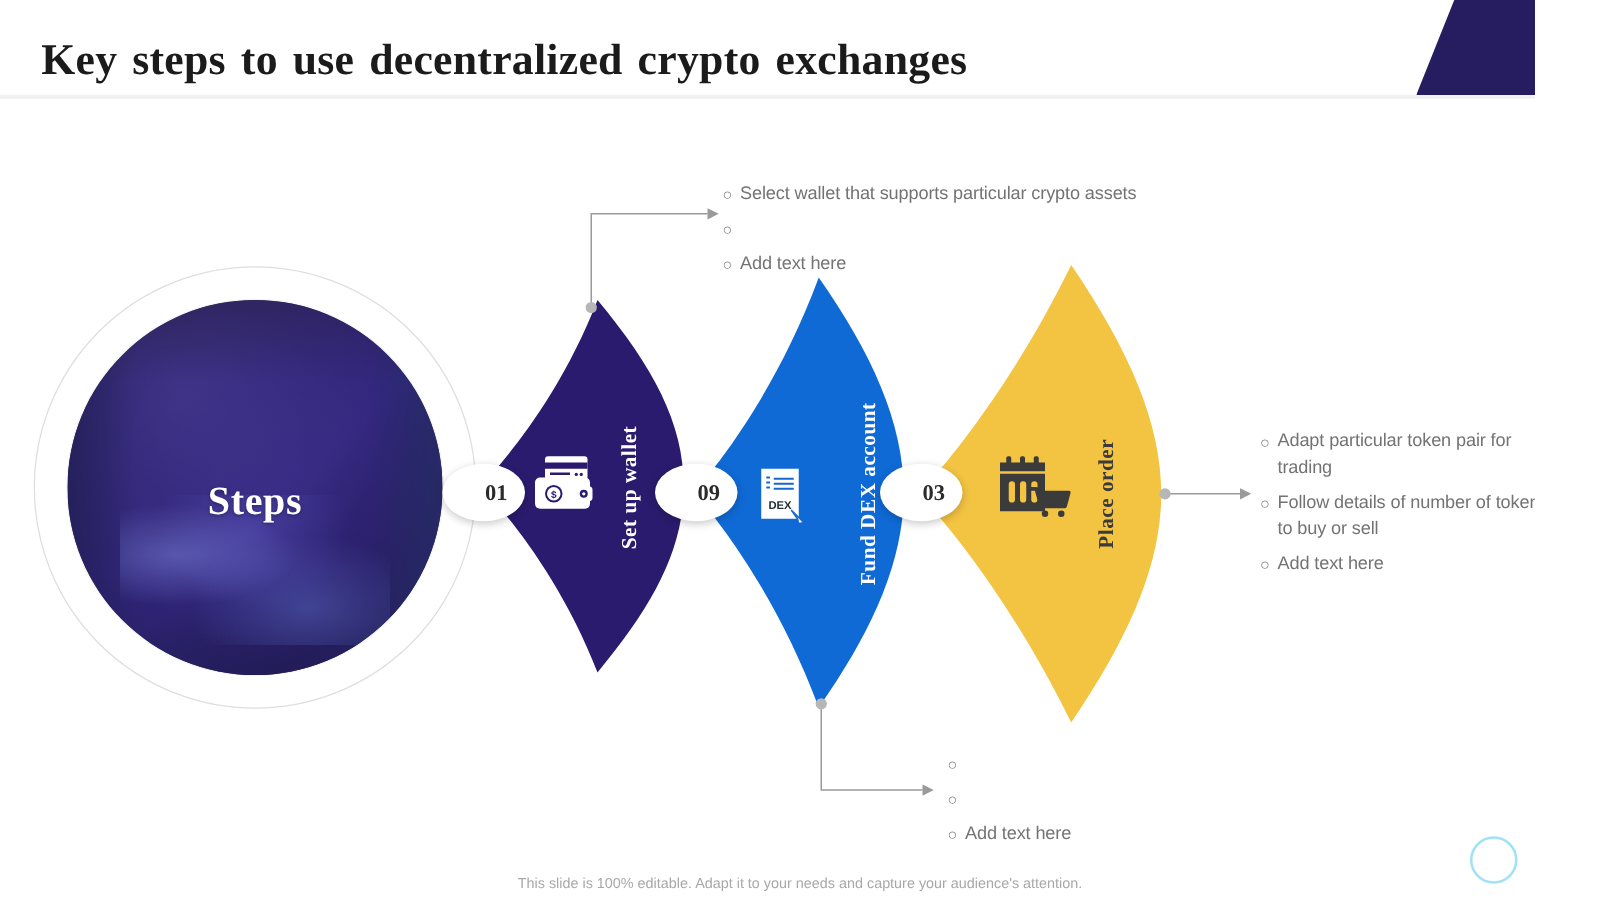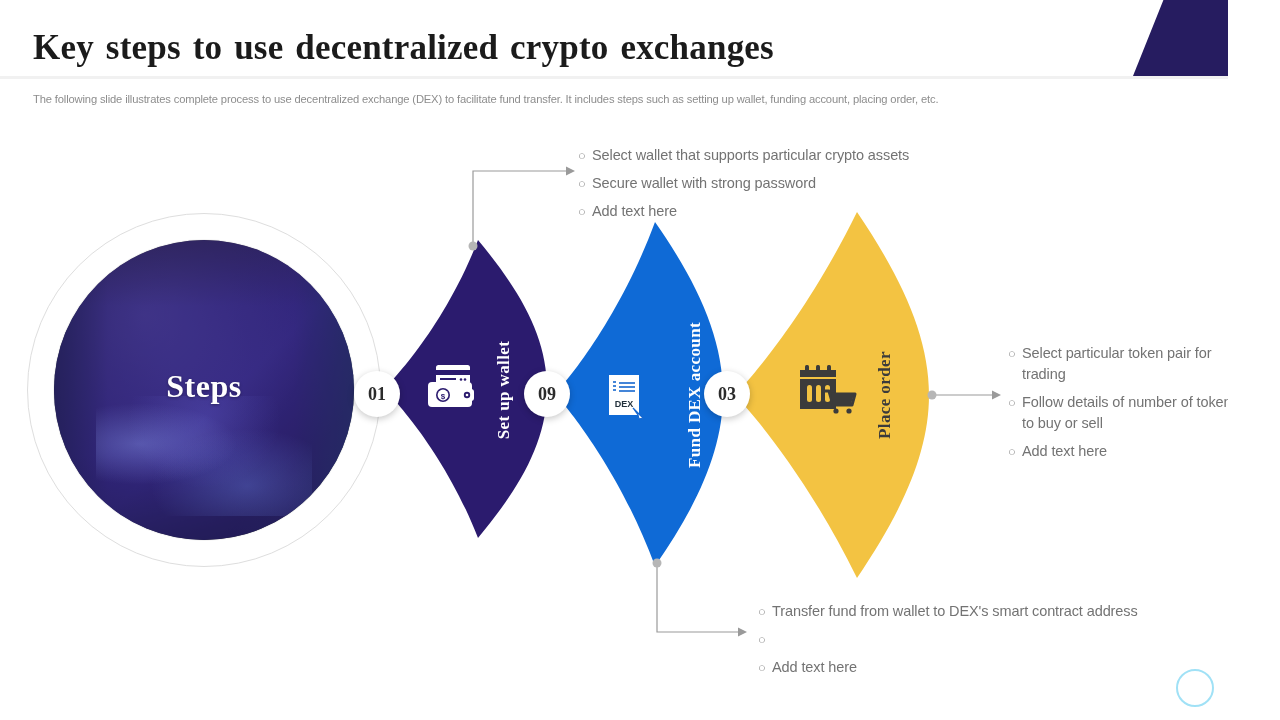--- a/index.html
+++ b/index.html
@@ -107,21 +107,21 @@
   }
   .circle-overlay {
     position: absolute;
     inset: 0;
     background: rgba(48, 35, 122, 0.55);
     border-radius: 50%;
   }
   .circle-label {
     position: absolute;
     left: 54px;
-    top: 236px;
+    top: 250px;
     width: 300px;
     height: 300px;
     display: flex;
     align-items: center;
     justify-content: center;
     font-family: "Liberation Serif", serif;
     font-weight: 700;
     font-size: 32px;
     color: #ffffff;
     letter-spacing: 0.5px;
@@ -153,20 +153,21 @@
     background: #ffffff;
     box-shadow: 0 2px 7px rgba(0,0,0,0.22);
     display: flex;
     align-items: center;
     justify-content: center;
     font-family: "Liberation Serif", serif;
     font-weight: 700;
     font-size: 18px;
     color: #2b2b2b;
     z-index: 6;
+    padding-left: 20px;
   }
 
   
   .bullets {
     position: absolute;
   }
   .bullet-row {
     display: flex;
     align-items: flex-start;
     margin-bottom: 7px;
@@ -211,21 +212,20 @@
   }
 </style>
 </head>
 <body>
 
 <div id="slide">
 
   <div class="corner-wedge"></div>
   <div class="title">Key steps to use decentralized crypto exchanges</div>
   <div class="header-rule"></div>
-  <div class="subtitle">The following slide illustrates complete process to use decentralized exchange (DEX) to facilitate fund transfer. It includes steps such as setting up wallet, funding account, placing order, etc.</div>
 
   <div class="circle-ring"></div>
   <div class="circle-img">
     <div class="circle-overlay"></div>
   </div>
   <div class="circle-label">Steps</div>
 
   <div class="petal" style="left:372px; top:238px;">
     <svg width="180" height="302" viewBox="0 0 180 302">
       <path d="M12 151 C 12 151, 70 95, 106 2 C 150 55, 175 100, 175 151 C 175 202, 150 247, 106 300 C 70 207, 12 151, 12 151 Z" fill="#2b1b6e"></path>
@@ -316,52 +316,51 @@
     <circle cx="6" cy="9" r="4.5" fill="#b6b6b6"></circle>
   </svg>
 
   <div class="bullets" style="left:578px; top:145px; width:410px;">
     <div class="bullet-row">
       <span class="bullet-mark">○</span>
       <span class="bullet-text">Select wallet that supports particular crypto assets</span>
     </div>
     <div class="bullet-row">
       <span class="bullet-mark">○</span>
-      <span class="bullet-text">Secure wallet with strong password</span>
     </div>
     <div class="bullet-row">
       <span class="bullet-mark">○</span>
       <span class="bullet-text">Add text here</span>
     </div>
   </div>
 
   <div class="bullets" style="left:1008px; top:343px; width:232px;">
     <div class="bullet-row">
       <span class="bullet-mark">○</span>
-      <span class="bullet-text">Select particular token pair for trading</span>
+      <span class="bullet-text">Adapt particular token pair for trading</span>
     </div>
     <div class="bullet-row">
       <span class="bullet-mark">○</span>
       <span class="bullet-text">Follow details of number of token to buy or sell</span>
     </div>
     <div class="bullet-row">
       <span class="bullet-mark">○</span>
       <span class="bullet-text">Add text here</span>
     </div>
   </div>
 
   <div class="bullets" style="left:758px; top:601px; width:470px;">
     <div class="bullet-row">
       <span class="bullet-mark">○</span>
-      <span class="bullet-text" style="white-space:nowrap;">Transfer fund from wallet to DEX's smart contract address</span>
     </div>
     <div class="bullet-row">
       <span class="bullet-mark">○</span>
     </div>
     <div class="bullet-row">
       <span class="bullet-mark">○</span>
       <span class="bullet-text">Add text here</span>
     </div>
   </div>
 
+  <div class="footer-note">This slide is 100% editable. Adapt it to your needs and capture your audience's attention.</div>
   <div class="deco-circle"></div>
 
 </div>
 
 </body></html>

